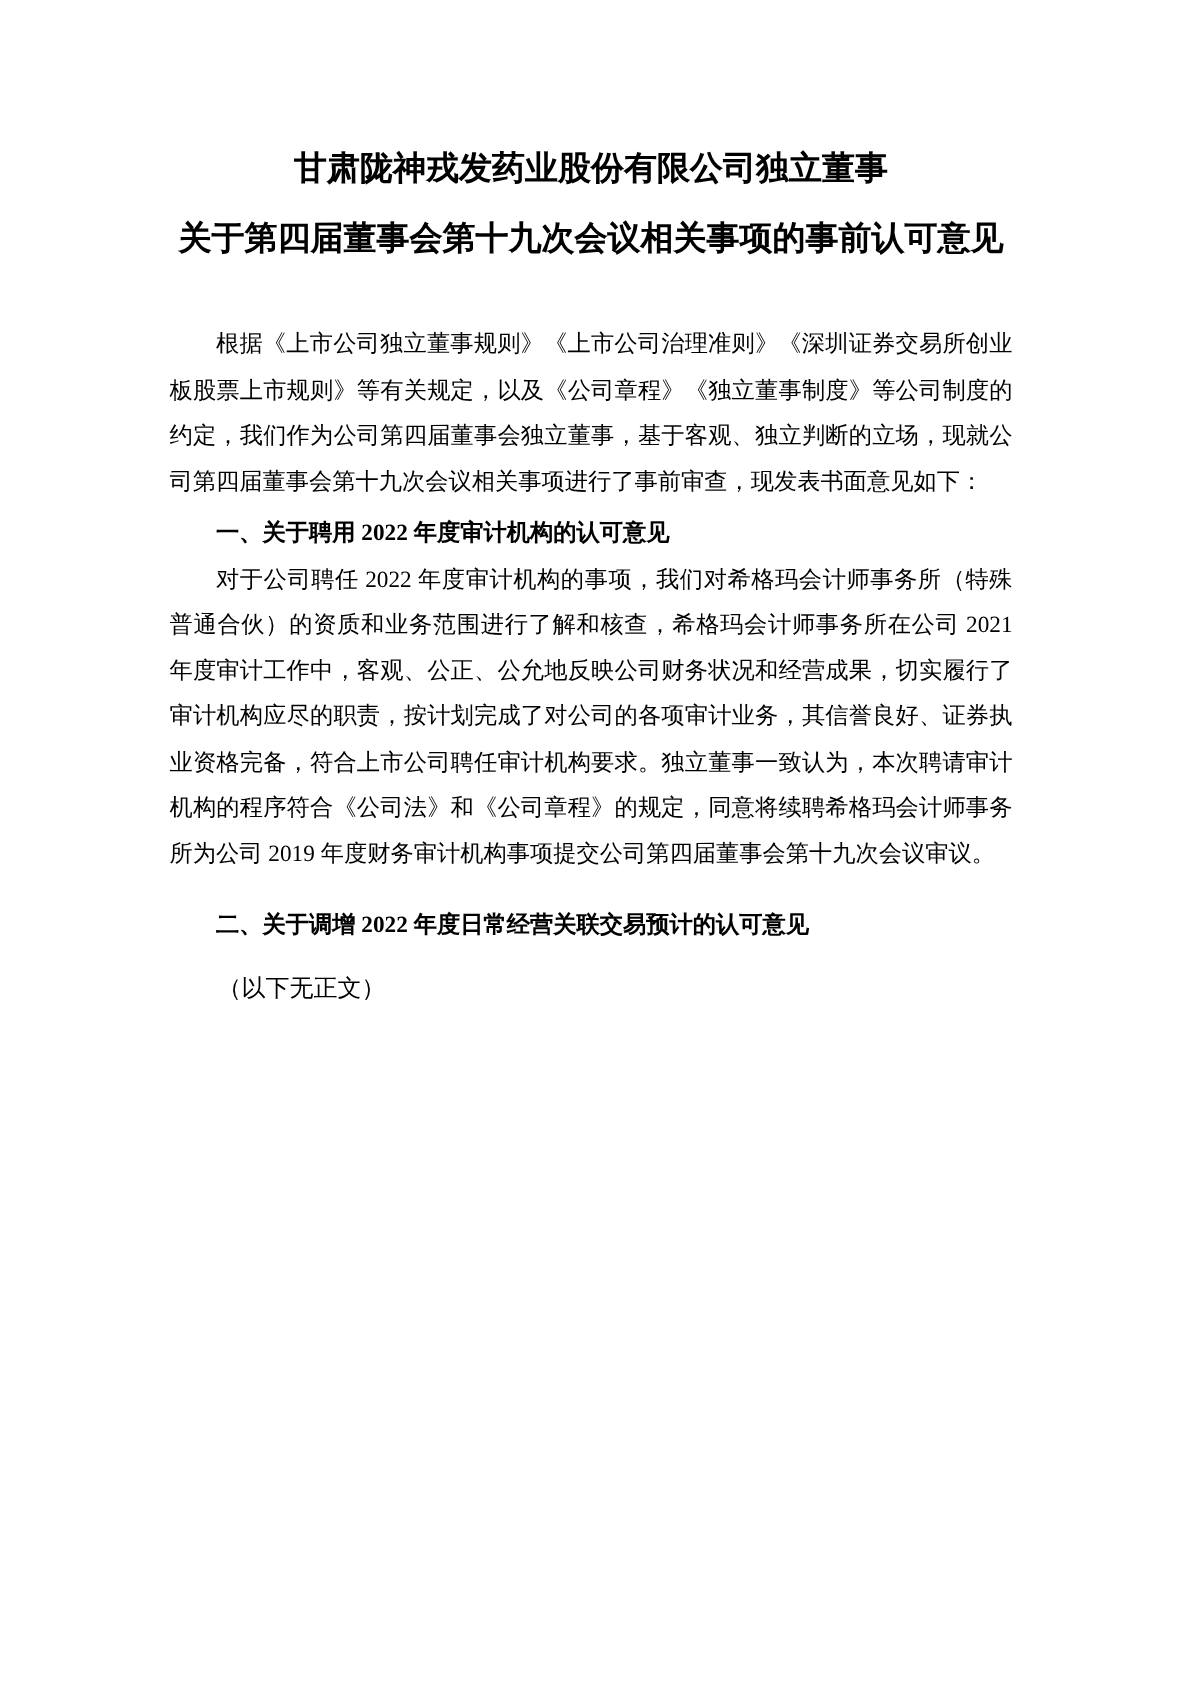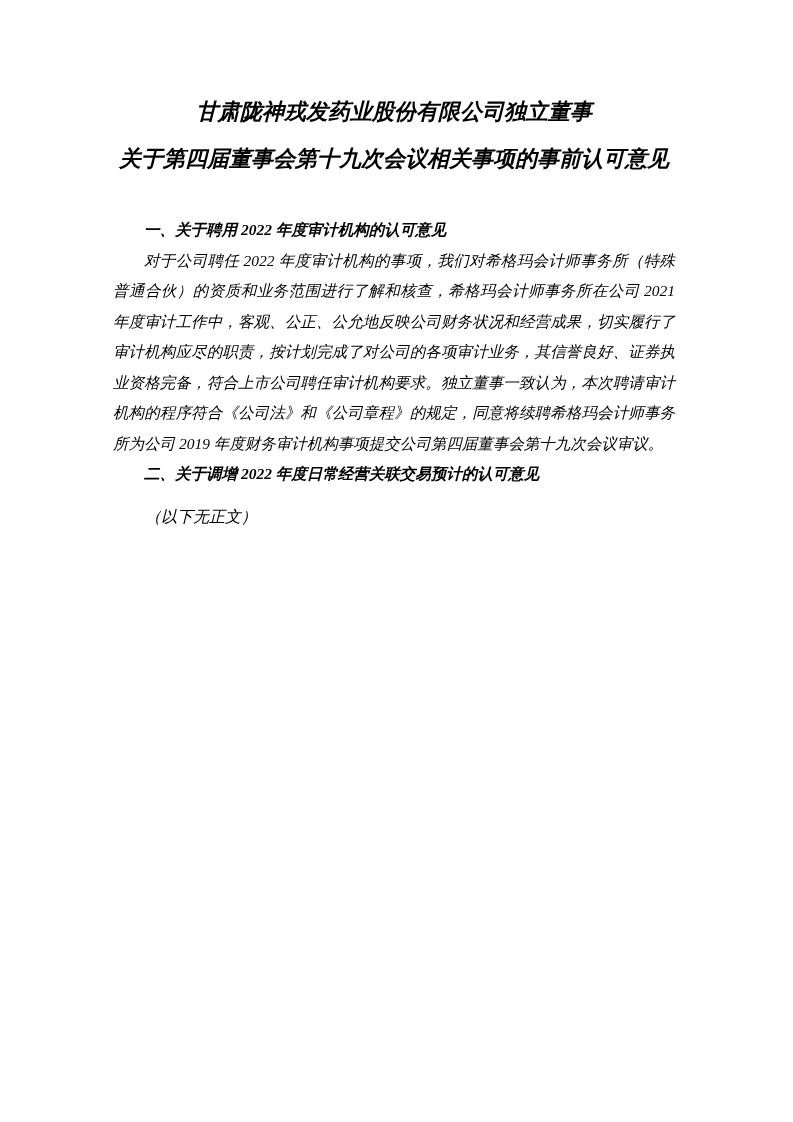--- a/index.html
+++ b/index.html
@@ -10,21 +10,20 @@
   .page {
     position: relative;
     width: 793px;
     height: 1122px;
     background: #ffffff;
     box-sizing: border-box;
     padding: 88px 118px 0 113px;
     color: #000000;
     font-family: "Liberation Serif", "DejaVu Serif", serif;
     overflow: hidden;
-    font-style: italic;
   }
   .title {
     font-size: 22px;
     font-weight: bold;
     text-align: center;
     line-height: 47px;
     margin: 0 0 33px 0;
   }
   .para {
     font-size: 15.5px;
@@ -38,38 +37,39 @@
     font-size: 15.5px;
     font-weight: bold;
     line-height: 30.5px;
     text-indent: 2em;
     margin: 0;
   }
   .heading.first {
     margin-top: 4px;
   }
   .heading.second {
-    margin-top: 0;
+    margin-top: 17px;
   }
   .closing {
     font-size: 16px;
     line-height: 30.5px;
     text-indent: 2em;
     margin: 12px 0 0 0;
   }
 </style>
 </head>
 <body>
 
 <div class="page">
   <h1 class="title">
     <div>甘肃陇神戎发药业股份有限公司独立董事</div>
     <div>关于第四届董事会第十九次会议相关事项的事前认可意见</div>
   </h1>
 
+  <p class="para">根据《上市公司独立董事规则》《上市公司治理准则》《深圳证券交易所创业板股票上市规则》等有关规定，以及《公司章程》《独立董事制度》等公司制度的约定，我们作为公司第四届董事会独立董事，基于客观、独立判断的立场，现就公司第四届董事会第十九次会议相关事项进行了事前审查，现发表书面意见如下：</p>
 
   <h2 class="heading first">一、关于聘用 2022 年度审计机构的认可意见</h2>
   <p class="para">对于公司聘任 2022 年度审计机构的事项，我们对希格玛会计师事务所（特殊普通合伙）的资质和业务范围进行了解和核查，希格玛会计师事务所在公司 2021 年度审计工作中，客观、公正、公允地反映公司财务状况和经营成果，切实履行了审计机构应尽的职责，按计划完成了对公司的各项审计业务，其信誉良好、证券执业资格完备，符合上市公司聘任审计机构要求。独立董事一致认为，本次聘请审计机构的程序符合《公司法》和《公司章程》的规定，同意将续聘希格玛会计师事务所为公司 2019 年度财务审计机构事项提交公司第四届董事会第十九次会议审议。</p>
 
   <h2 class="heading second">二、关于调增 2022 年度日常经营关联交易预计的认可意见</h2>
 
   <p class="closing">（以下无正文）</p>
 </div>
 
 </body></html>

